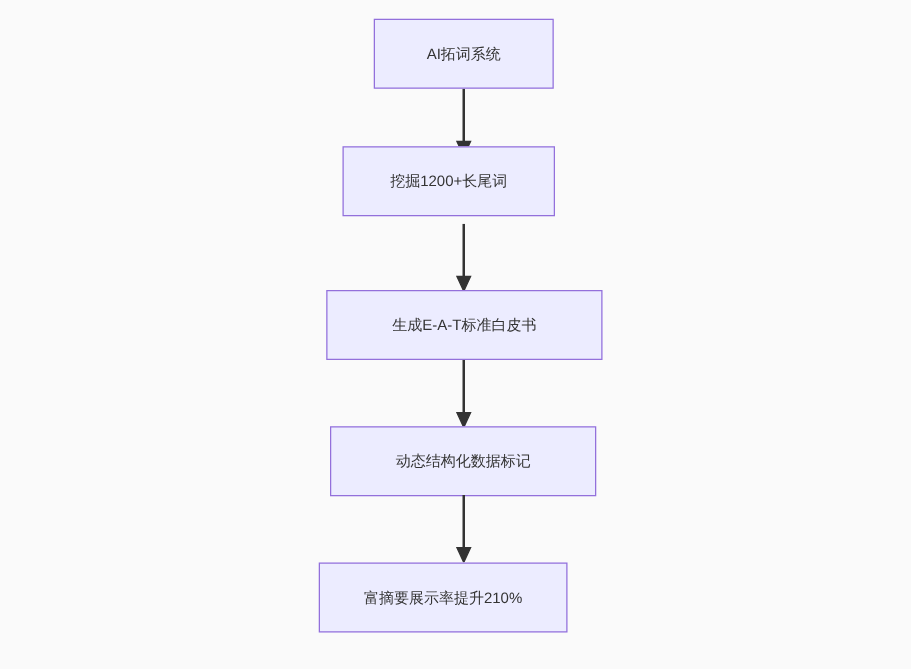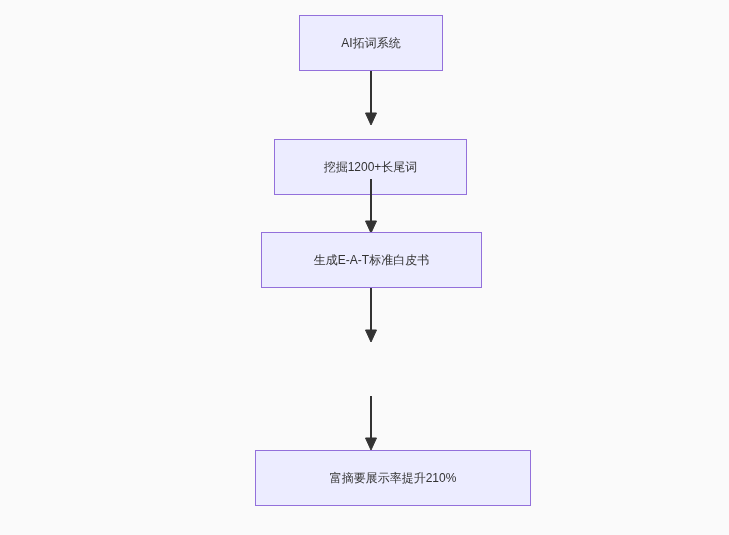--- a/index.html
+++ b/index.html
@@ -26,24 +26,24 @@
     justify-content: center;
     background: var(--node-fill, #ececff);
     border: 1.5px solid var(--node-border, #9370db);
     color: var(--text, #333333);
     font-size: 12px;
     line-height: 1.2;
     text-align: center;
     white-space: nowrap;
   }
   .node-1 { left: 299px; top: 15px;  width: 144px; height: 56px; }
-  .node-2 { left: 274px; top: 139px; width: 193px; height: 56px; }
+  .node-2 { left: 274px; top: 117px; width: 170px; height: 56px; }
   .node-3 { left: 261px; top: 232px; width: 221px; height: 56px; }
   .node-4 { left: 264px; top: 341px; width: 213px; height: 56px; }
-  .node-5 { left: 255px; top: 450px; width: 276px; height: 56px; }
+  .node-5 { left: 255px; top: 450px; width: 199px; height: 56px; }
 
   .edge {
     position: absolute;
     width: 14px;
     height: 54px;
     left: 364px;
     display: block;
   }
   .edge-1 { top: 71px; }
   .edge-2 { top: 179px; }
@@ -83,20 +83,23 @@
 
   <div class="node node-3">
     <span class="node-label">生成E-A-T标准白皮书</span>
   </div>
 
   <svg class="edge edge-3" viewBox="0 0 14 54" xmlns="http://www.w3.org/2000/svg">
     <line x1="7" y1="0" x2="7" y2="43"></line>
     <polygon points="1.5,42 12.5,42 7,54"></polygon>
   </svg>
 
+  <div class="node node-4">
+    <span class="node-label">动态结构化数据标记</span>
+  </div>
 
   <svg class="edge edge-4" viewBox="0 0 14 54" xmlns="http://www.w3.org/2000/svg">
     <line x1="7" y1="0" x2="7" y2="43"></line>
     <polygon points="1.5,42 12.5,42 7,54"></polygon>
   </svg>
 
   <div class="node node-5">
     <span class="node-label">富摘要展示率提升210%</span>
   </div>
 

